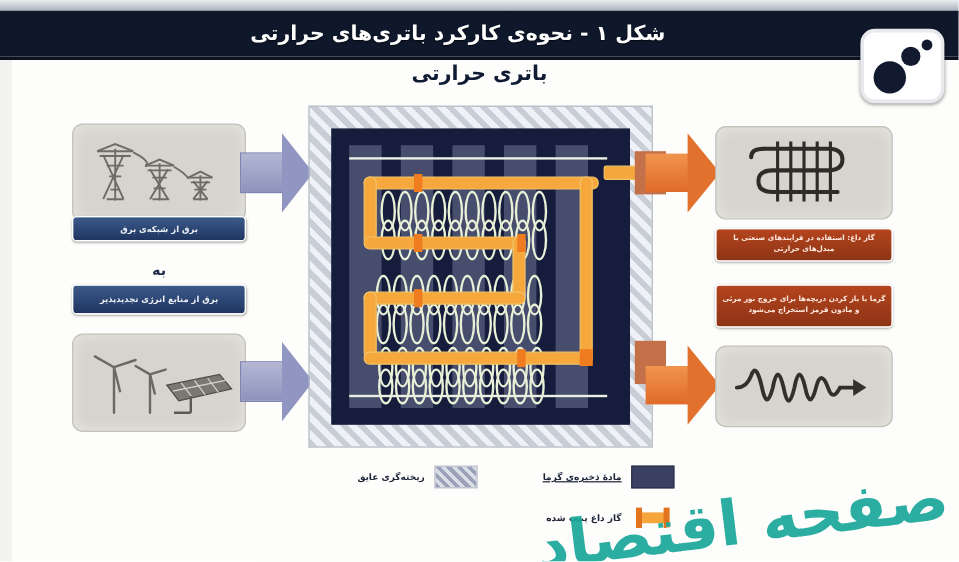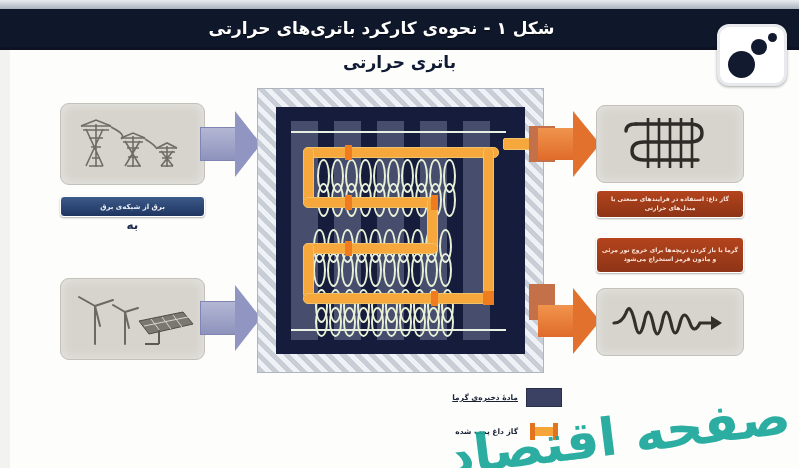--- a/index.html
+++ b/index.html
@@ -121,21 +121,21 @@
 
   
   .label-blue {
     position: absolute; background: linear-gradient(180deg,#3c5a8a,#1f3560);
     border: 1px solid #ffffff; border-radius: 4px;
     color: #eef2f8; direction: rtl; text-align: center;
     font-size: 7px; font-weight: bold;
     display: flex; align-items: center; justify-content: center;
     box-shadow: 0 1px 2px rgba(0,0,0,.3);
   }
-  .lb1 { left: 60px; top: 196px; width: 145px; height: 21px; }
+  .lb1 { left: 60px; top: 180px; width: 145px; height: 21px; }
   .lb2 { left: 60px; top: 237px; width: 145px; height: 25px; }
   .plus-sign {
     position: absolute; left: 60px; top: 218px; width: 145px; height: 18px;
     text-align: center; color: #1e2b48; font-size: 12px; font-weight: bold;
     direction: rtl;
   }
   .label-orange {
     position: absolute; background: linear-gradient(180deg,#b4441d,#8d3416);
     border: 1px solid #ffffff; border-radius: 4px;
     color: #ffe9df; direction: rtl; text-align: center;
@@ -246,20 +246,21 @@
         <path d="M77 38 L121 29"></path>
       </g>
       <g stroke="#5c5a54" stroke-width="2" fill="none">
         <path d="M92 42 V56 M92 56 L78 56"></path>
       </g>
     </svg>
   </div>
 
   <div class="label-blue lb1">برق از شبکه‌ی برق</div>
   <div class="plus-sign">به</div>
+  <div class="label-blue lb2">برق از منابع انرژی تجدیدپذیر</div>
 
   <div class="arrow arrow-blue" style="left:200px; top:111px; width:62px; height:66px;">
     <div class="tail" style="left:0; top:16px; width:38px; height:34px;"></div>
     <div class="head" style="left:35px; top:0;"></div>
   </div>
   <div class="arrow arrow-blue" style="left:200px; top:285px; width:62px; height:66px;">
     <div class="tail" style="left:0; top:16px; width:38px; height:34px;"></div>
     <div class="head" style="left:35px; top:0;"></div>
   </div>
 
@@ -400,20 +401,24 @@
     </svg>
   </div>
 
   <div class="label-orange lo1">گاز داغ: استفاده در فرایندهای صنعتی با مبدل‌های حرارتی</div>
   <div class="label-orange lo2">گرما با باز کردن دریچه‌ها برای خروج نور مرئی و مادون قرمز استخراج می‌شود</div>
 
   <div class="legend">
     <div class="leg-item leg-r1a">
       <span class="sw sw-storage"></span>
       <span>مادهٔ ذخیره‌ی گرما</span>
+    </div>
+    <div class="leg-item leg-r1b">
+      <span class="sw sw-insul"></span>
+      <span>ریخته‌گری عایق</span>
     </div>
     <div class="leg-item leg-r2a">
       <span class="sw sw-gas">
         <span class="cap cap-l"></span>
           <span class="bar"></span>
           <span class="cap cap-r"></span>
       </span>
       <span>گاز داغ پمپ شده</span>
     </div>
   </div>

